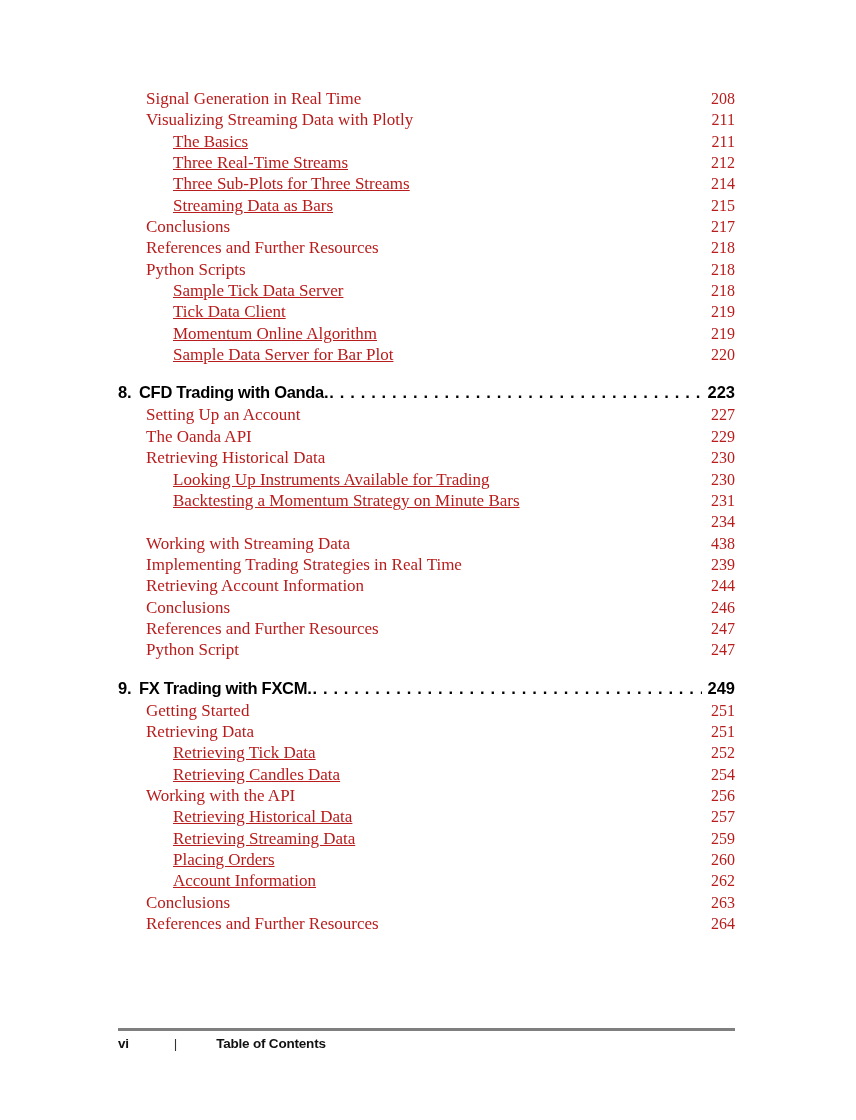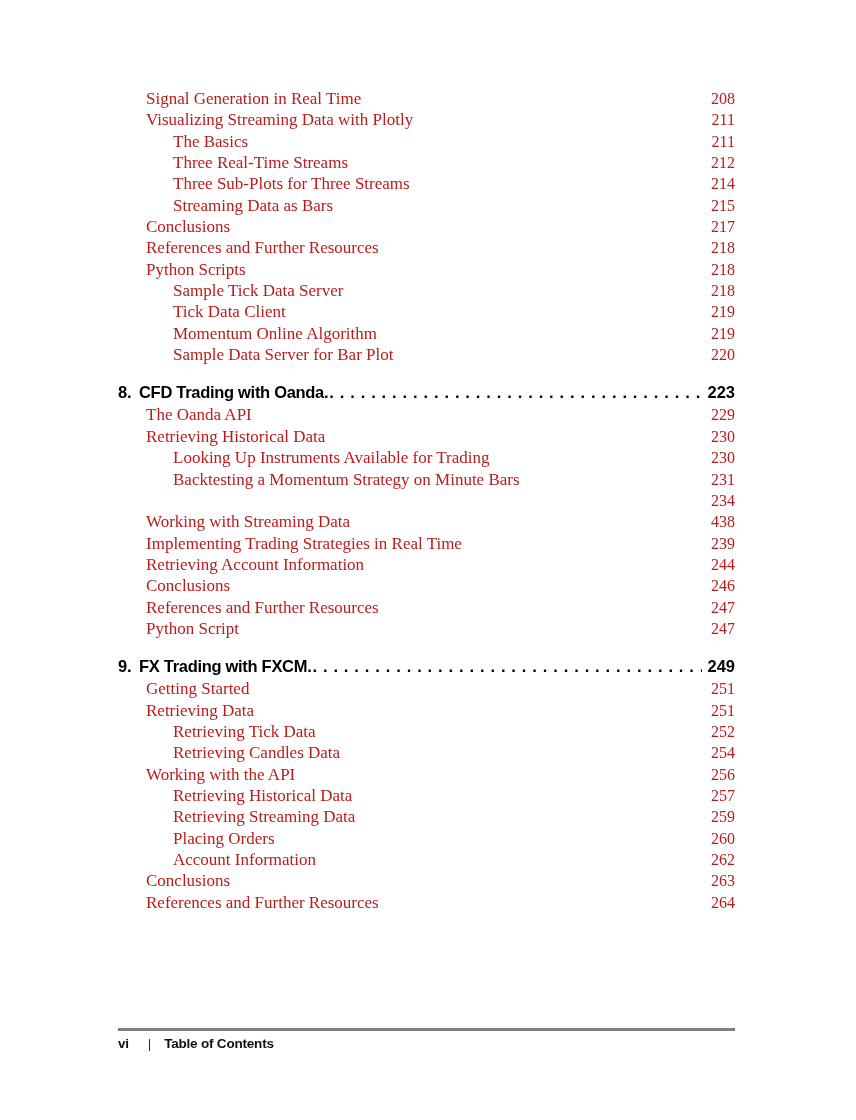--- a/index.html
+++ b/index.html
@@ -23,21 +23,21 @@
   }
   .toc-row {
     display: flex;
     align-items: baseline;
     line-height: 21.35px;
     font-size: 17px;
     color: #b91c1c;
   }
   .entry-label { white-space: nowrap; }
   .lvl-1 .entry-label { padding-left: 28px; }
-  .lvl-2 .entry-label { padding-left: 55px; }
+  .lvl-2 .entry-label { padding-left: 55px; text-decoration: underline; }
   .row-spacer { flex: 1; }
   .entry-page {
     white-space: nowrap;
     font-size: 16px;
     margin-left: 22px;
   }
   .chapter-row {
     display: flex;
     align-items: baseline;
     font-family: "Liberation Sans", sans-serif;
@@ -81,20 +81,21 @@
     position: absolute;
     left: 118px;
     top: 1036px;
     display: flex;
     align-items: baseline;
     font-family: "Liberation Sans", sans-serif;
     font-weight: bold;
     font-size: 13.5px;
     letter-spacing: -0.2px;
     color: #111111;
+    gap: 26px;
   }
   .footer-separator {
     font-weight: normal;
     margin: 0 13px 0 19px;
     color: #333333;
   }
 </style>
 </head>
 <body>
 
@@ -165,20 +166,25 @@
         <span class="row-spacer"></span>
         <span class="entry-page">220</span>
       </div>
     </div>
     <div class="toc-section">
       <div class="chapter-row">
         <span class="chapter-number">8.</span>
         <span class="chapter-title">CFD Trading with Oanda.</span>
         <span class="dot-leader"></span>
         <span class="chapter-page">223</span>
+      </div>
+      <div class="toc-row lvl-1">
+        <span class="entry-label">Setting Up an Account</span>
+        <span class="row-spacer"></span>
+        <span class="entry-page">227</span>
       </div>
       <div class="toc-row lvl-1">
         <span class="entry-label">The Oanda API</span>
         <span class="row-spacer"></span>
         <span class="entry-page">229</span>
       </div>
       <div class="toc-row lvl-1">
         <span class="entry-label">Retrieving Historical Data</span>
         <span class="row-spacer"></span>
         <span class="entry-page">230</span>

